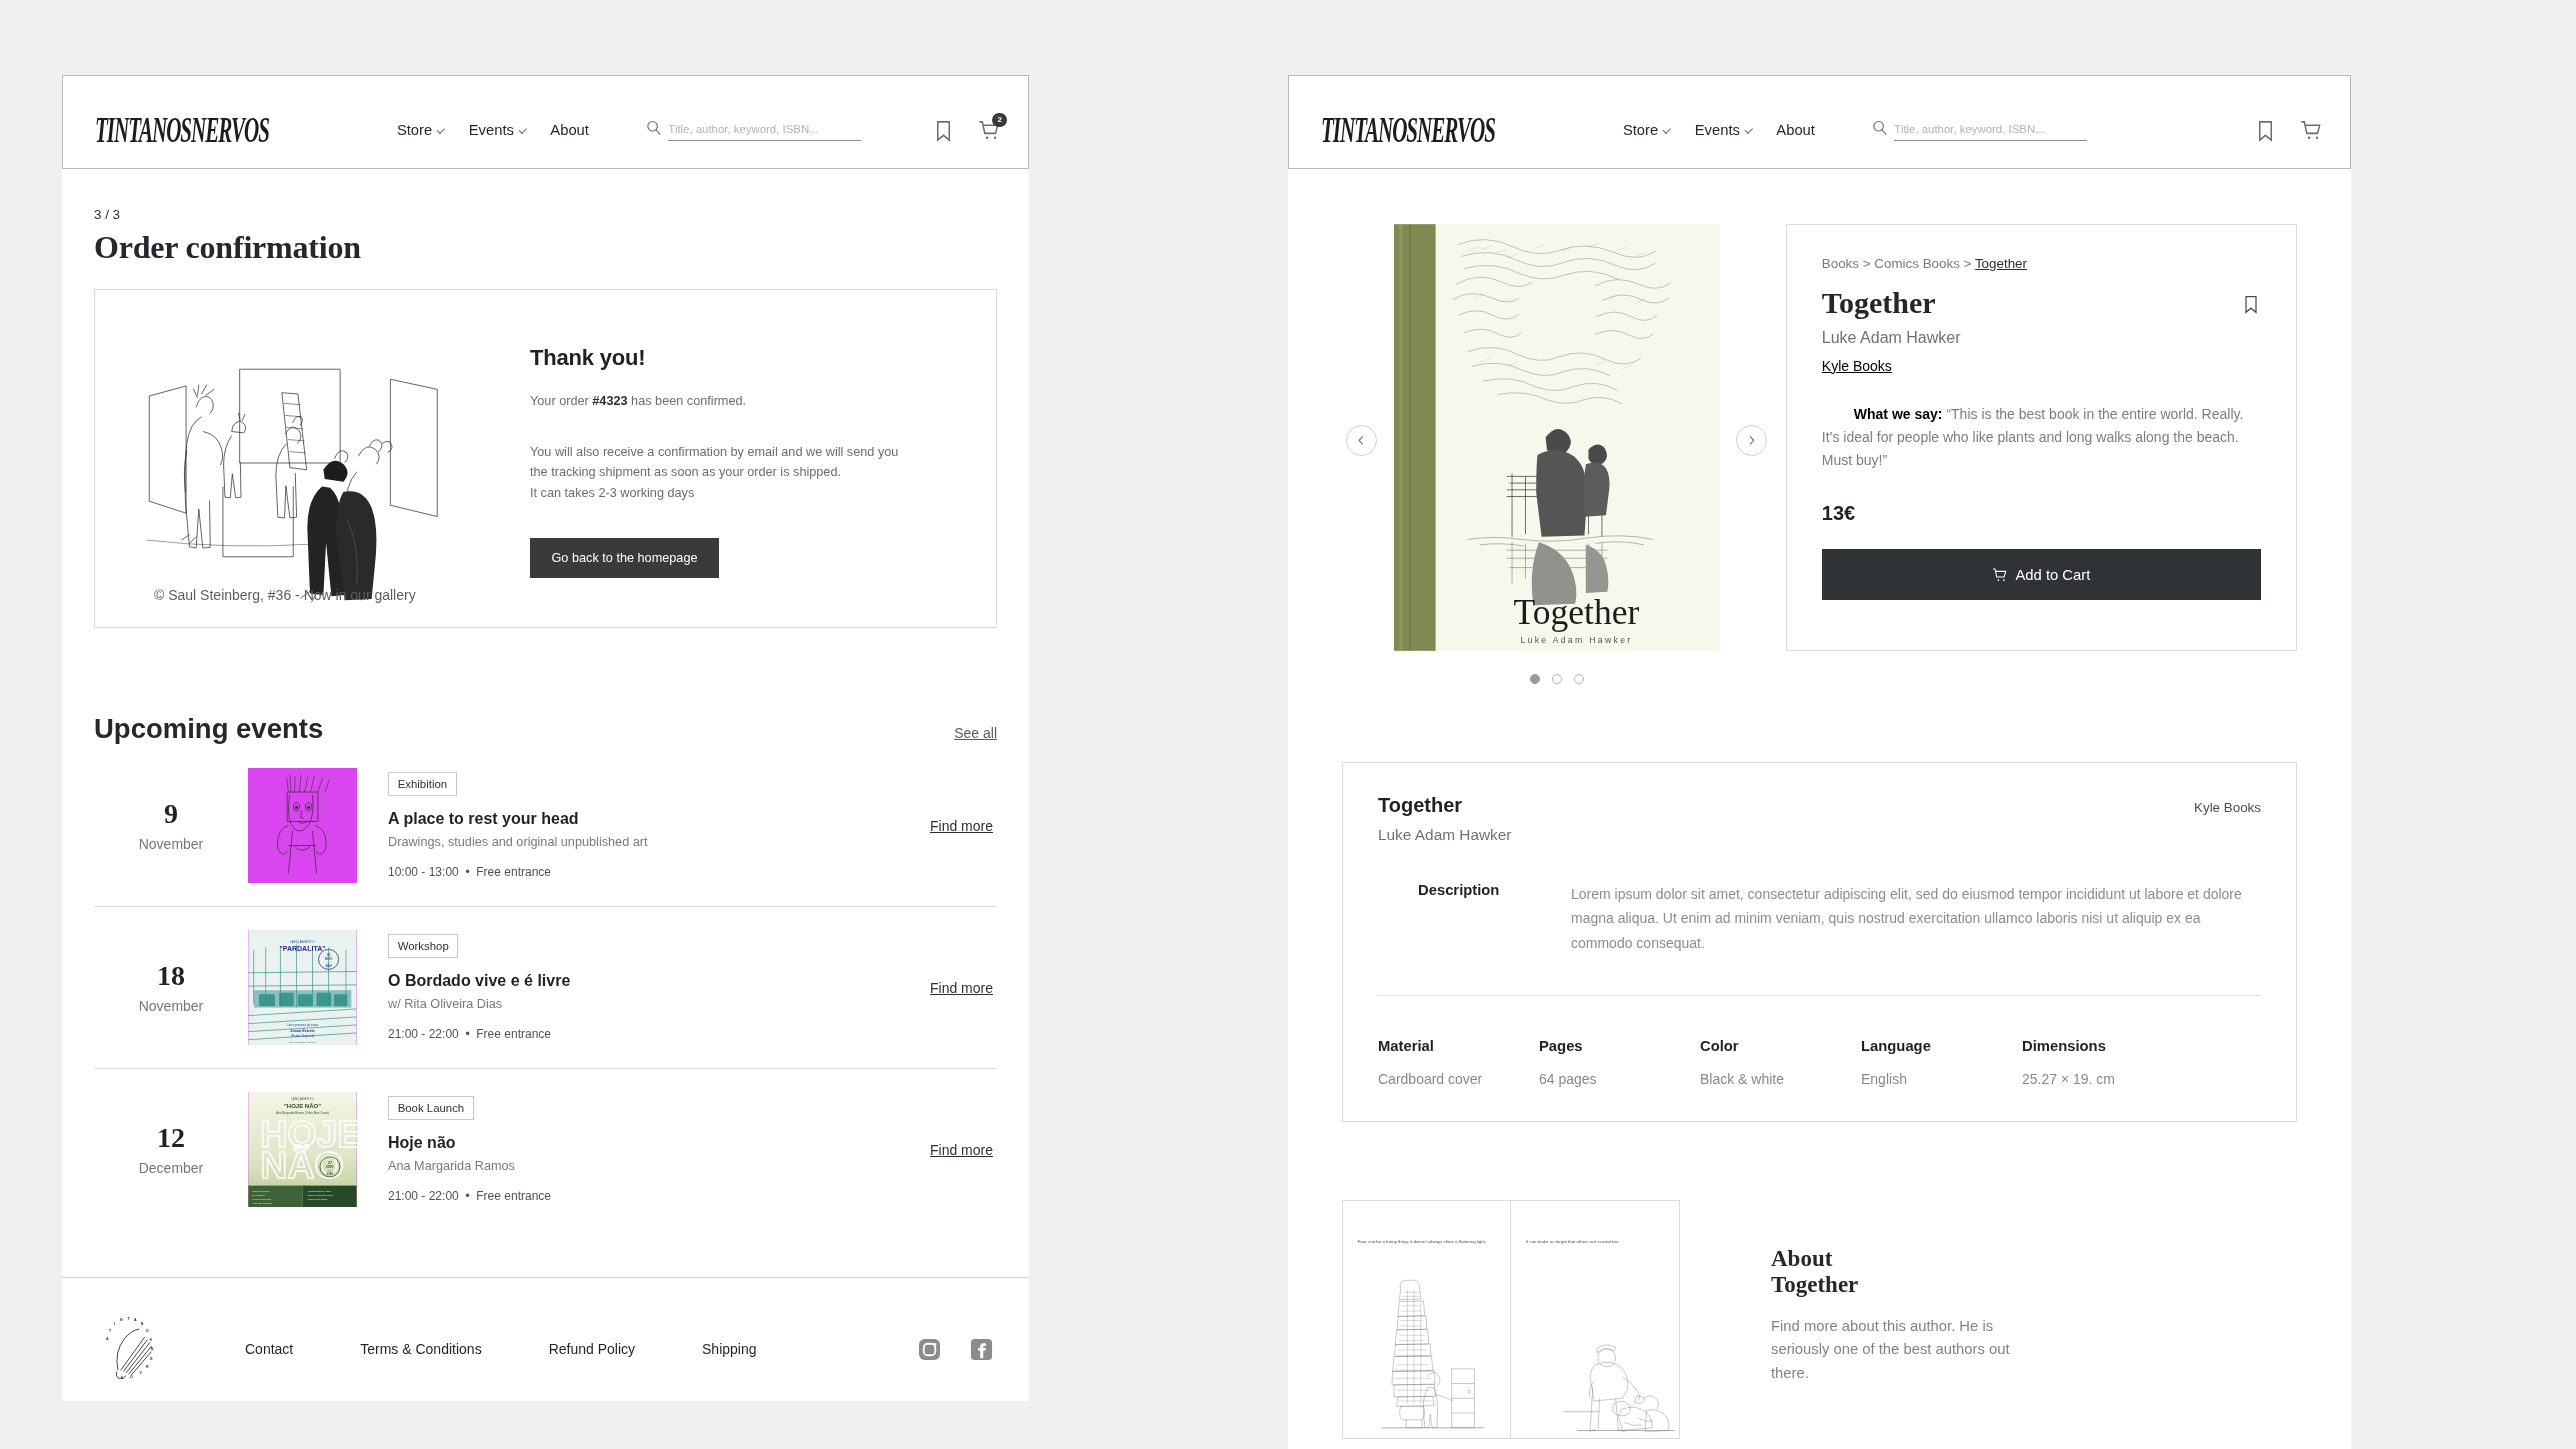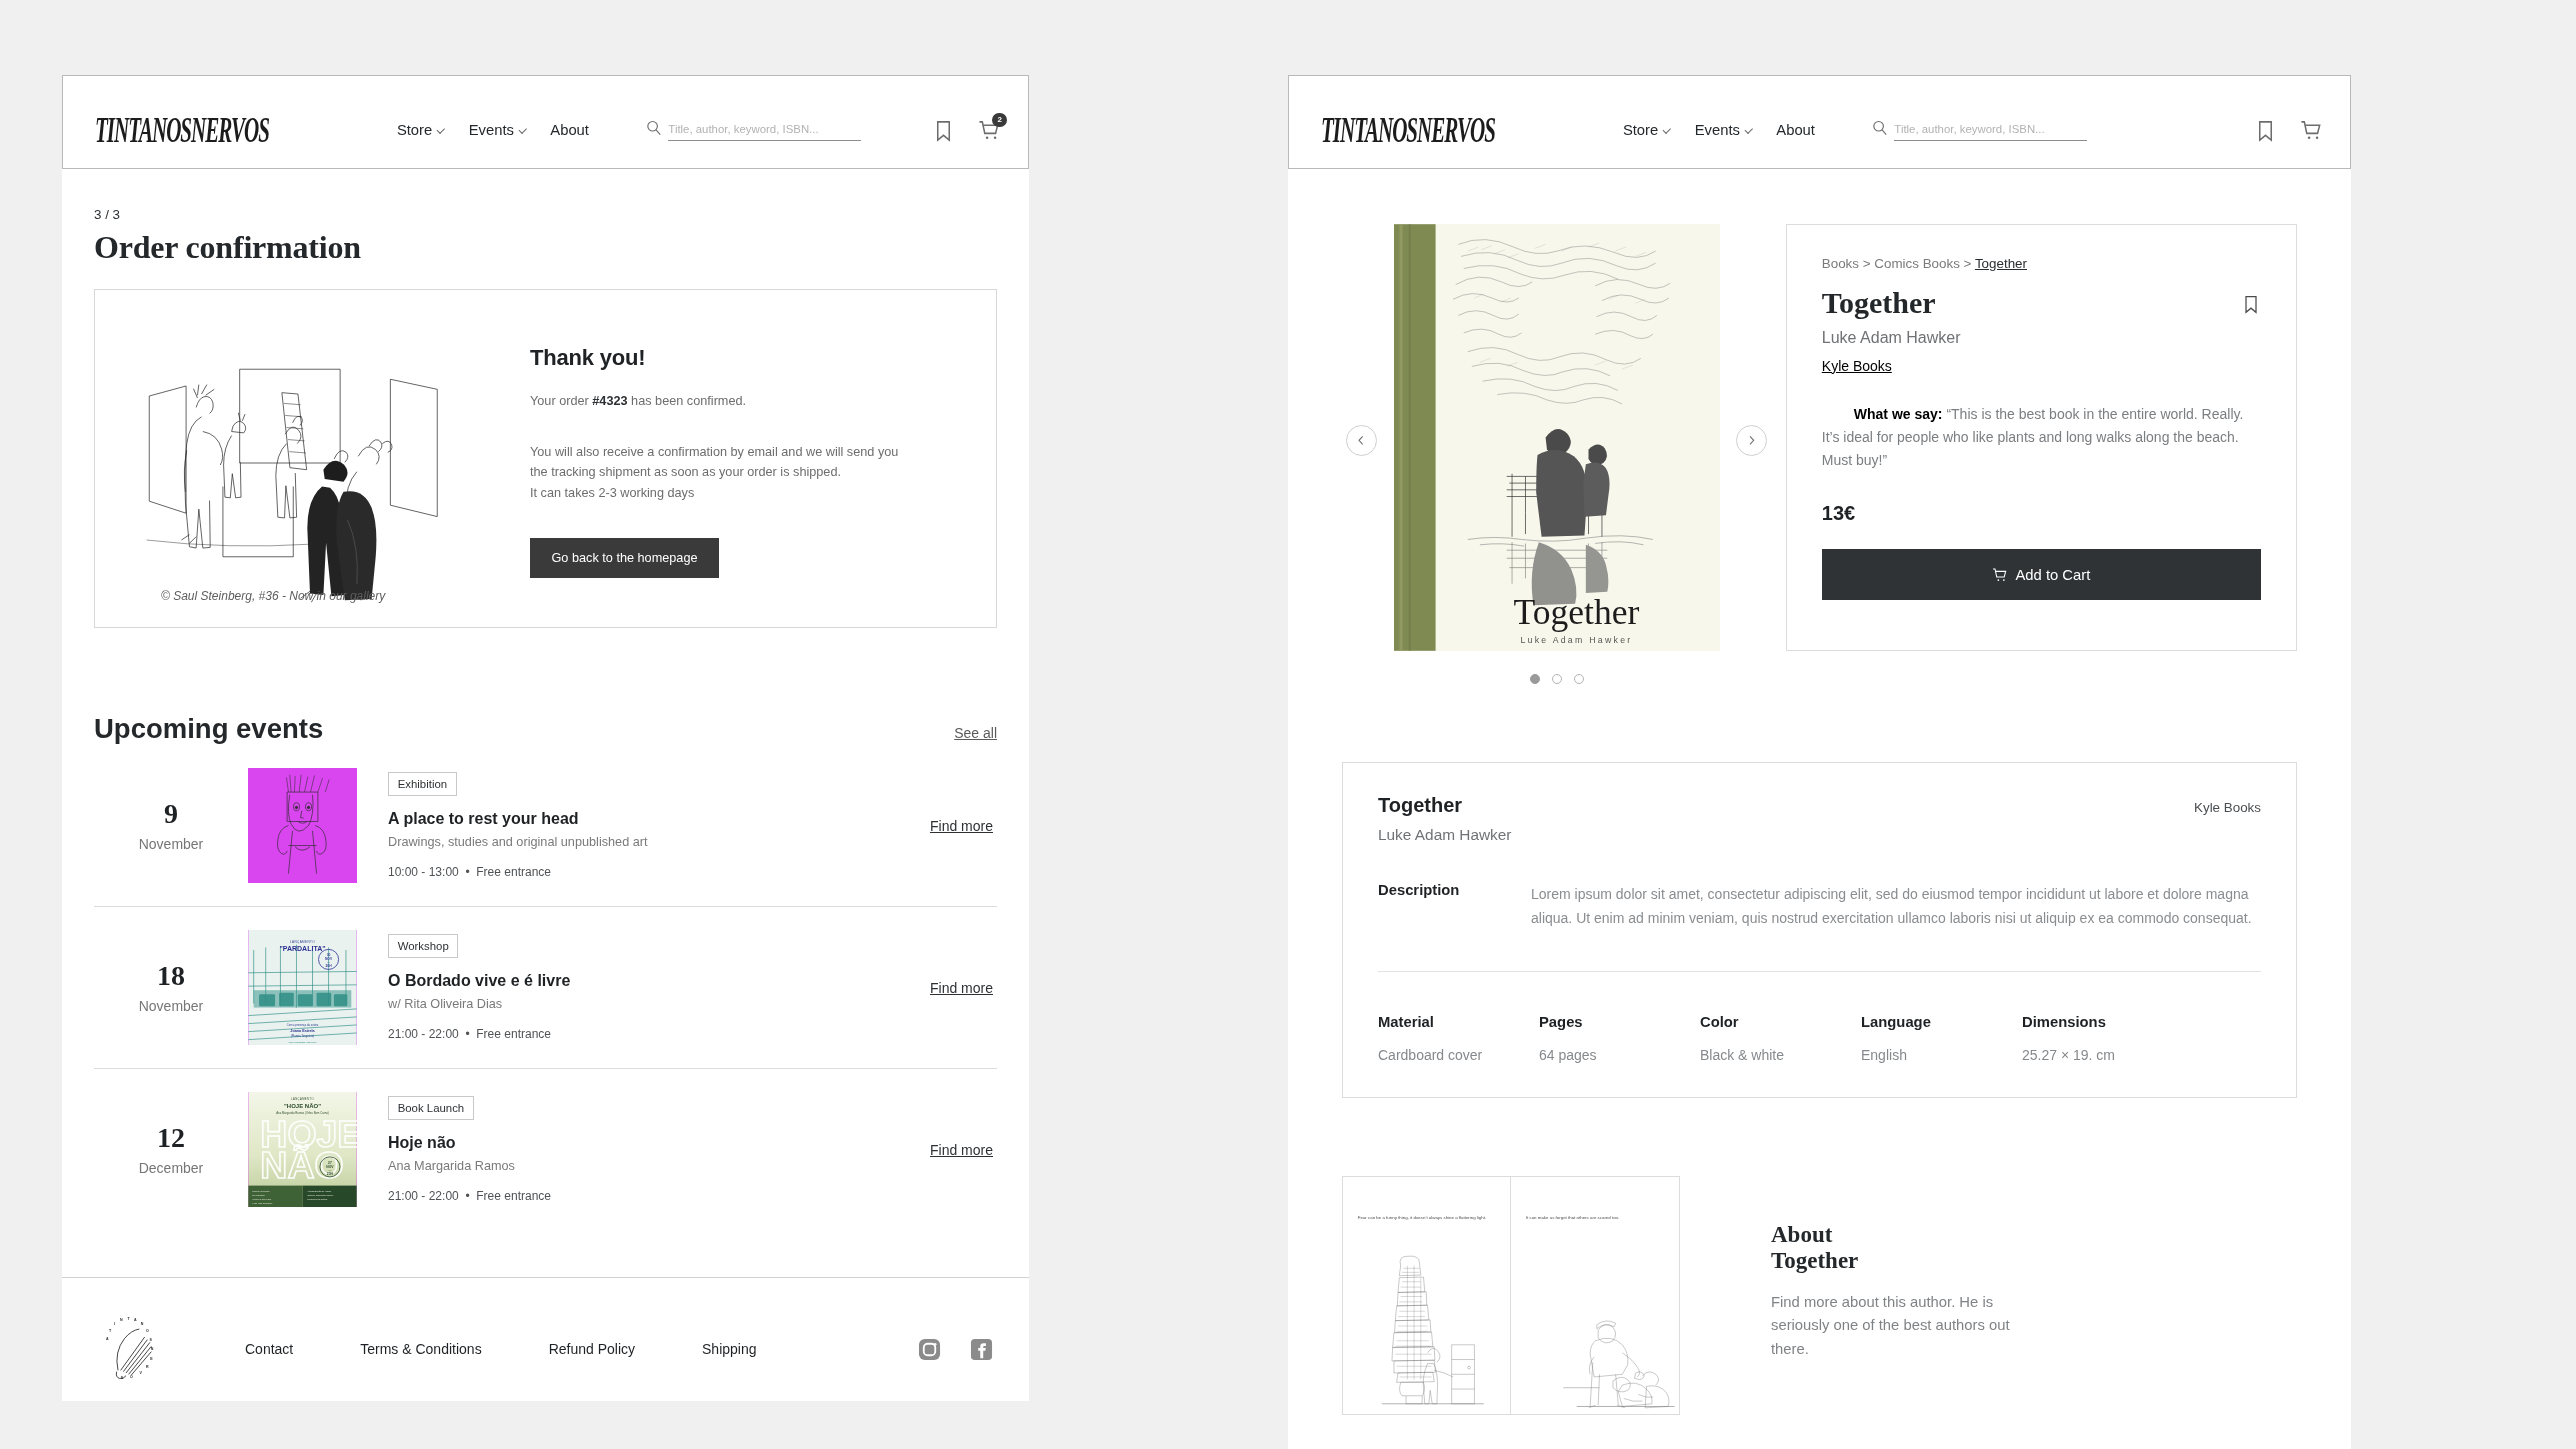--- a/index.html
+++ b/index.html
@@ -87,22 +87,22 @@
 
   .confirm-card {
     margin-top: 23px;
     border: 0.7px solid #d8d8d8;
     display: flex;
     padding: 29.5px 27px 20px 27px;
     min-height: 337px;
   }
   .confirm-art { width: 376px; position: relative; flex: none; }
   .steinberg-caption {
-    position: absolute; left: 39px; bottom: 4px;
-    font-size: 12px; color: #5d5d5d; white-space: nowrap; font-style: italic;
+    position: absolute; left: 32px; bottom: 4px;
+    font-size: 14px; color: #5d5d5d; white-space: nowrap;
   }
   .confirm-body { padding: 25.5px 0 0 32px; flex: 1; }
   .thanks {
     font-size: 22px; font-weight: 700; color: #202326;
     letter-spacing: -0.2px;
   }
   .order-line { margin-top: 23px; font-size: 12.7px; color: #6d6d6d; }
   .order-line b { color: #2e3134; font-weight: 700; }
   .ship-info { margin-top: 34px; font-size: 12.7px; color: #6d6d6d; line-height: 1.62; }
   .home-btn {
@@ -227,21 +227,21 @@
 
   .detail-card {
     border: 0.7px solid #dcdcdc;
     margin-top: 78px;
     padding: 31px 35px 34px 35px;
   }
   .dc-head { display: flex; align-items: baseline; justify-content: space-between; }
   .dc-title { font-size: 20px; font-weight: 700; color: #1f2225; }
   .dc-pub { font-size: 13.4px; color: #4b4e51; }
   .dc-author { font-size: 15.4px; color: #707376; margin-top: 9.4px; }
-  .dc-desc-row { display: flex; margin-top: 38px; }
+  .dc-desc-row { display: flex; margin-top: 38px; margin-left: 40px; }
   .dc-label { width: 153px; flex: none; font-size: 14.8px; font-weight: 700; color: #1f2225; }
   .dc-desc { flex: 1; font-size: 14px; color: #8a8d90; line-height: 1.72; }
   .dc-sep { border-top: 0.7px solid #e2e2e2; margin-top: 40px; }
   .spec-grid { display: flex; margin-top: 42px; }
   .spec { width: 161px; }
   .spec-k { font-size: 14.8px; font-weight: 700; color: #1f2225; }
   .spec-v { font-size: 14px; color: #86898c; margin-top: 17.4px; }
 
   .about-row { display: flex; margin-top: 78px; gap: 0; align-items: flex-start; }
   .spreads { display: flex; flex: none; }

